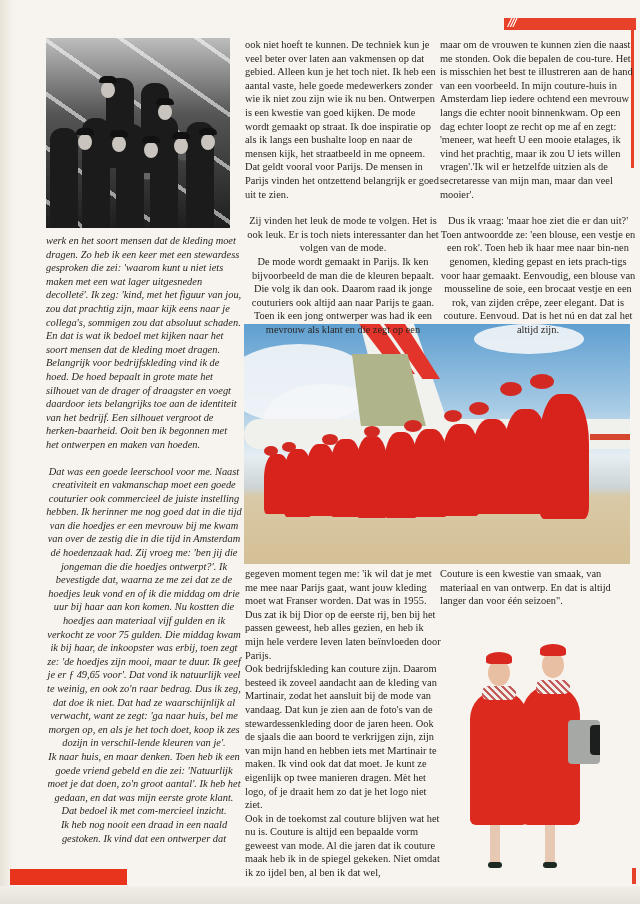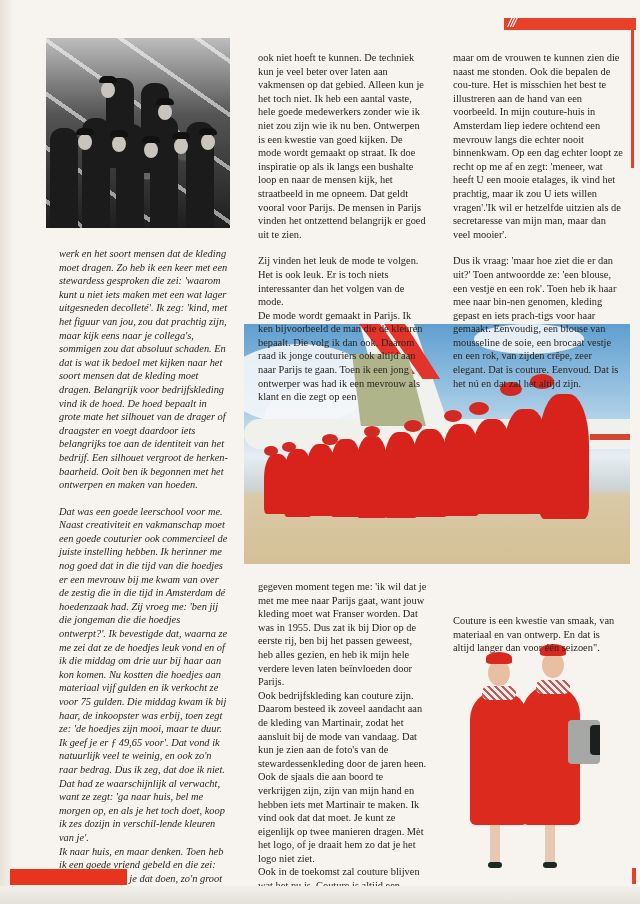--- a/index.html
+++ b/index.html
@@ -7,27 +7,27 @@
          font-family:"Liberation Serif","DejaVu Serif",serif; color:#2a2420; }
   .page-shadow-left { position:absolute; left:0; top:0; width:14px; height:904px;
          background:linear-gradient(90deg,#e8e2d8,#f7f4ef); }
   .bottom-edge { position:absolute; left:0; right:0; bottom:0; height:18px; background:linear-gradient(#f2eee8,#e4e0da); }
   .top-bar { position:absolute; left:504px; top:18px; width:132px; height:12px; background:#e8412a; }
   .top-bar .logo { position:absolute; left:4px; top:-1px; color:#fff; font-size:10px; font-style:italic; font-weight:bold; font-family:"DejaVu Sans",sans-serif; letter-spacing:-1px; }
   .right-rule { position:absolute; left:631px; top:30px; width:3px; height:138px; background:#e8412a; }
   .right-tick { position:absolute; left:632px; top:868px; width:4px; height:16px; background:#e8412a; }
   .bottom-red { position:absolute; left:10px; top:869px; width:117px; height:16px; background:#e8341c; }
   .col { position:absolute; font-size:10.4px; line-height:13.6px; }
-  .col p { margin:13px; white-space:pre-line; }
-  .col p + p { margin-top:13px; }
+  .col p { margin:0; white-space:pre-line; }
+  .col p + p { margin-top:13px;text-align:center; }
   .col1 { left:46px; top:234px; width:196px;font-style:italic; }
   .col2a { left:245px; top:38px; width:196px; }
   .col2b { left:245px; top:567px; width:196px; }
   .col3a { left:440px; top:38px; width:196px; }
-  .col3b { left:440px; top:601px; width:196px; }
+  .col3b { left:440px; top:567px; width:196px; }
   .photo { position:absolute; overflow:hidden; }
   .photo-bw { left:46px; top:38px; width:184px; height:190px;
      background:
        repeating-linear-gradient(35deg, transparent 0 20px, rgba(255,255,255,.55) 20px 24px, transparent 24px 44px),
        radial-gradient(circle at 30% 60%, #555 0 8px, transparent 9px),
        radial-gradient(circle at 55% 70%, #666 0 8px, transparent 9px),
        radial-gradient(circle at 75% 60%, #555 0 8px, transparent 9px),
        linear-gradient(#bdbdbd 0%, #555 40%, #1e1e1e 100%); }
   .photo-bw .figure { position:absolute; bottom:0; width:28px; height:110px; background:#1b1b1b; border-radius:12px 12px 0 0; }
   .photo-bw .face { position:absolute; width:14px; height:16px; border-radius:50%; background:#c9c4bd; }

